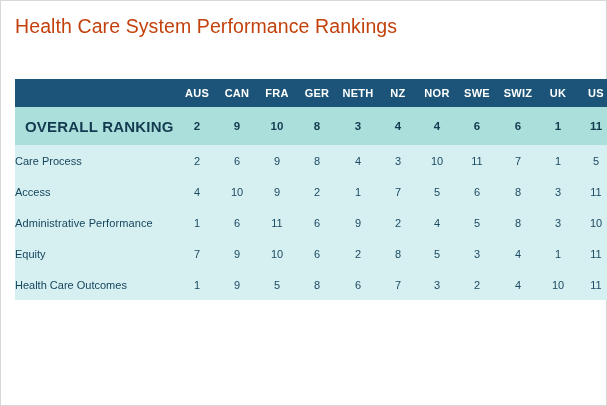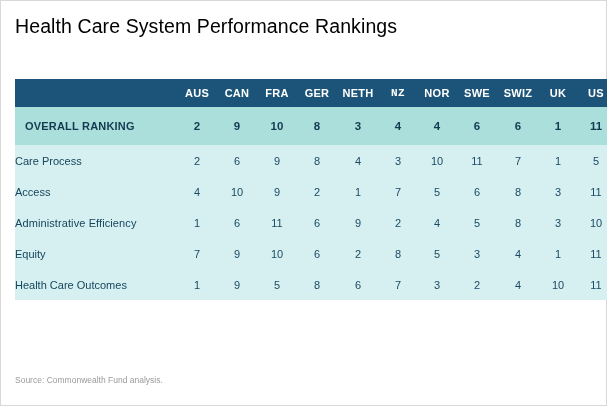--- a/index.html
+++ b/index.html
@@ -19,21 +19,21 @@
     height: 406px;
     box-sizing: border-box;
     border: 1px solid #d8d8d8;
     background: #ffffff;
   }
   .title {
     position: absolute;
     left: 14px;
     top: 14px;
     font-size: 19.5px;
-    color: #000000;
+    color: #c2410c;
     font-weight: normal;
     letter-spacing: 0.1px;
   }
   .table-wrap {
     position: absolute;
     left: 14px;
     top: 78px;
     width: 578px;
   }
   table.rank {
@@ -68,21 +68,21 @@
   tr.overall td {
     height: 38px;
     font-size: 11.5px;
     font-weight: bold;
     color: #143a4f;
     text-align: center;
   }
   tr.overall td.rowlabel {
     text-align: left;
     padding-left: 10px;
-    font-size: 11px;
+    font-size: 15px;
     letter-spacing: 0.2px;
   }
   
   tbody tr.data {
     background: #d6eff0;
   }
   tbody tr.data td {
     height: 31px;
     font-size: 11px;
     color: #1c4a63;
@@ -113,21 +113,21 @@
   <div class="table-wrap">
     <table class="rank">
       <thead>
         <tr>
           <th class="rowlabel" style="width:152px;"></th>
           <th style="width:40px;margin-top:36px;">AUS</th>
           <th style="width:40px;">CAN</th>
           <th style="width:40px;">FRA</th>
           <th style="width:40px;">GER</th>
           <th style="width:42px;">NETH</th>
-          <th style="width:38px;font-family:Liberation Mono, monospace;">NZ</th>
+          <th style="width:38px;">NZ</th>
           <th style="width:40px;">NOR</th>
           <th style="width:40px;">SWE</th>
           <th style="width:42px;">SWIZ</th>
           <th style="width:38px;">UK</th>
           <th style="width:38px;">US</th>
         </tr>
       </thead>
       <tbody>
 
         <tr class="overall">
@@ -169,21 +169,21 @@
           <td>1</td>
           <td>7</td>
           <td>5</td>
           <td>6</td>
           <td>8</td>
           <td>3</td>
           <td>11</td>
         </tr>
 
         <tr class="data">
-          <td class="rowlabel wide">Administrative Efficiency</td>
+          <td class="rowlabel wide">Administrative Performance</td>
           <td>1</td>
           <td>6</td>
           <td>11</td>
           <td>6</td>
           <td>9</td>
           <td>2</td>
           <td>4</td>
           <td>5</td>
           <td>8</td>
           <td>3</td>
@@ -217,15 +217,14 @@
           <td>2</td>
           <td>4</td>
           <td>10</td>
           <td>11</td>
         </tr>
 
       </tbody>
     </table>
   </div>
 
-  <div class="source">Source: Commonwealth Fund analysis.</div>
 
 </div>
 
 </body></html>

